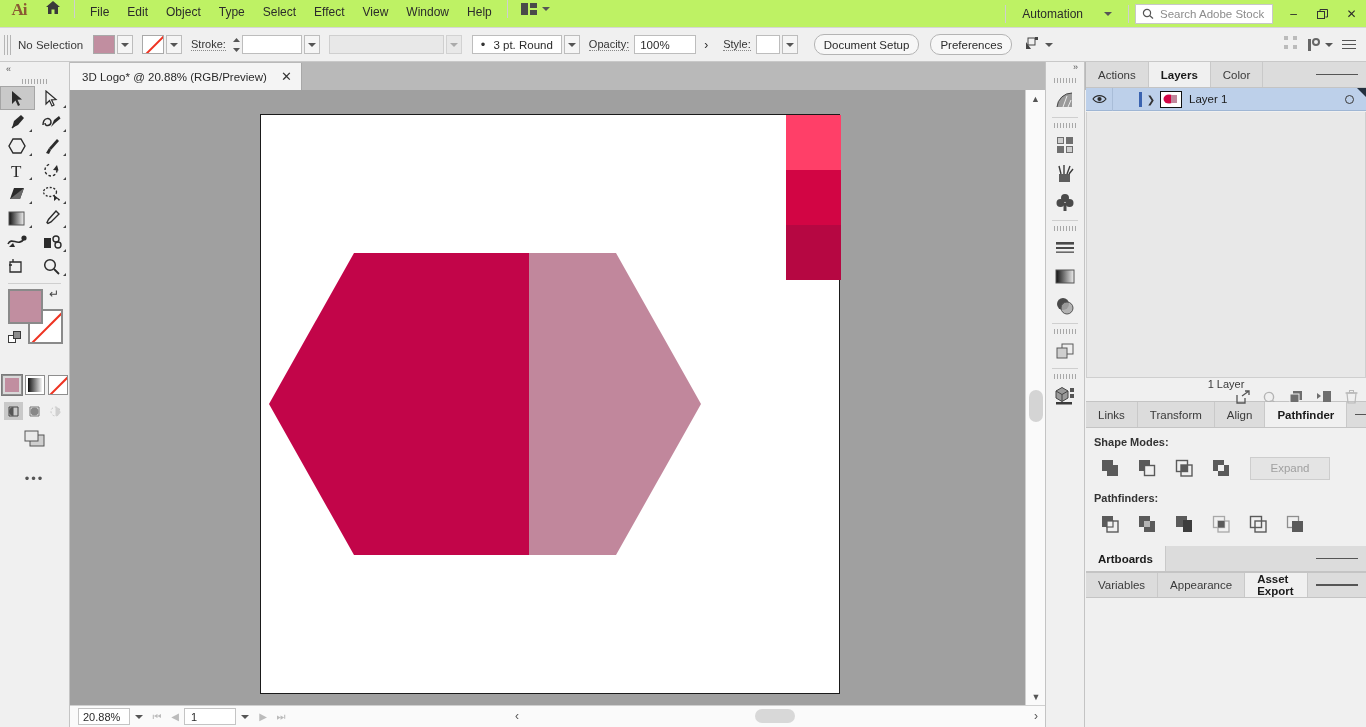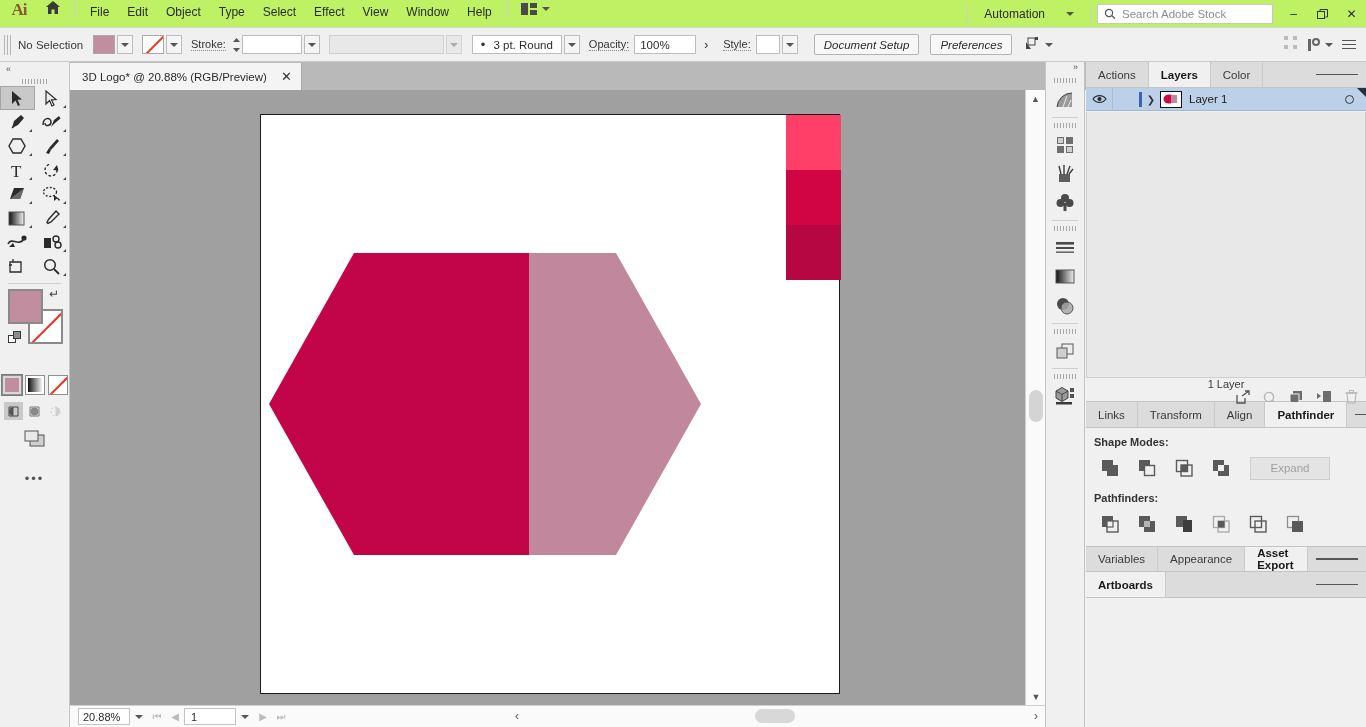--- a/index.html
+++ b/index.html
@@ -21,21 +21,21 @@
     color:#8a5a33; font-family:"Liberation Serif", serif; letter-spacing:-1px;}
   .home-btn{ width:30px; display:flex; align-items:center; justify-content:center; cursor:pointer;}
   .sep-v{ width:1px; height:18px; background:#cfcfcf; margin:0 6px; }
   .menu-items{ display:flex; align-items:center; }
   .menu-item{ padding:5px 9px; font-size:12px; color:#2b2b2b; cursor:pointer; white-space:nowrap;}
   .arrange-btn{ display:flex; align-items:center; gap:5px; padding:3px 7px; cursor:pointer;}
   .chev{ width:0;height:0;border-left:4px solid transparent;border-right:4px solid transparent;border-top:4px solid #555;}
   .mb-right{ margin-left:auto; display:flex; align-items:center; height:28px;}
   .automation{ display:flex; align-items:center; gap:21px; padding:0 10px; cursor:pointer; font-size:12px;}
   .stock-search{
-    display:flex; align-items:center; gap:6px; width:176px; height:20px;
+    display:flex; align-items:center; gap:6px; width:138px; height:20px;
     background:#fff; border:1px solid #c8c8c8; padding:0 6px; margin-right:6px; cursor:text;
   }
   .stock-search .ph{ color:#8c8c8c; font-size:11.5px; }
   .wbtn{ width:29px;height:28px;display:flex;align-items:center;justify-content:center;cursor:pointer;}
 
   
   .controlbar{
     position:absolute; left:0; top:28px; width:1366px; height:34px;
     background:#f0f0f0; border-bottom:1px solid #c8c8c8;
     display:flex; align-items:center; padding-left:4px;
@@ -47,22 +47,22 @@
   .swatch-box{ width:22px;height:19px;border:1px solid #a9a9a9;background:#c18ea0;cursor:pointer;}
   .swatch-none{ width:22px;height:19px;border:1px solid #a9a9a9;background:#fff;position:relative;cursor:pointer;overflow:hidden;}
   .swatch-none:after{content:"";position:absolute;left:-3px;top:8px;width:30px;height:1.6px;background:#e32;transform:rotate(-45deg);}
   .mini-dd{ width:16px;height:19px;border:1px solid #bdbdbd;background:#f5f5f5;
     display:flex;align-items:center;justify-content:center;cursor:pointer;margin-left:2px;}
   .cb-lbl{ font-size:11px; color:#333; margin:0 5px 0 9px; border-bottom:1px dotted #888; }
   .stepper{ width:11px;height:19px;display:flex;flex-direction:column;align-items:center;justify-content:center;cursor:pointer;}
   .fld{ height:19px;border:1px solid #bdbdbd;background:#fff;display:flex;align-items:center;padding:0 5px;font-size:11.5px;}
   .fld.ro{ background:#e8e8e8;border-color:#cfcfcf;}
   .btn{
-    height:21px;border:1px solid #b4b4b4;background:#f7f7f7;border-radius:2px;
-    display:flex;align-items:center;padding:0 9px;font-size:11.5px;cursor:pointer;color:#2b2b2b;font-style:italic;
+    height:21px;border:1px solid #b4b4b4;background:#f7f7f7;border-radius:10px;
+    display:flex;align-items:center;padding:0 9px;font-size:11.5px;cursor:pointer;color:#2b2b2b;
   }
   .cb-right{ margin-left:auto; display:flex; align-items:center; gap:9px; padding-right:10px;}
 
   
   .tabbar{
     position:absolute; left:70px; top:62px; width:1296px; height:28px;
     background:#b9b9b9; display:flex; align-items:flex-end;
   }
   .doc-tab{
     height:27px; background:#f4f4f4; display:flex; align-items:center; gap:14px;
@@ -787,39 +787,39 @@
         </span>
         <span class="pf-btn">
           <svg width="19" height="18" viewBox="0 0 19 18">
               <rect x="1.5" y="1.5" width="11" height="11" fill="none" stroke="#8e8e8e" stroke-width="1.3"></rect>
               <rect x="6" y="6" width="11" height="11" fill="#5a5a5a"></rect>
             </svg>
         </span>
       </div>
     </div>
 
+    <div class="tabrow" style="background:#dcdcdc">
+      <div class="ptab on">Artboards</div>
+      <div class="pmenu burger">
+          <i></i>
+          <i></i>
+          <i></i>
+        </div>
+    </div>
+
     <div class="tabrow" style="border-top:1px solid #c4c4c4">
       <div class="ptab">Variables</div>
       <div class="ptab">Appearance</div>
       <div class="ptab on">Asset Export</div>
       <div class="pmenu burger">
           <i></i>
           <i></i>
           <i></i>
         </div>
     </div>
-
-    <div class="tabrow" style="background:#dcdcdc">
-      <div class="ptab on">Artboards</div>
-      <div class="pmenu burger">
-          <i></i>
-          <i></i>
-          <i></i>
-        </div>
-    </div>
   </div>
 
   <div class="statusbar">
     <div class="zoomfld">20.88%</div>
     <div class="sb-btn">
         <span class="chev"></span>
       </div>
     <div class="sb-btn dis">⏮</div>
     <div class="sb-btn dis">◀</div>
     <div class="pagefld">1</div>

